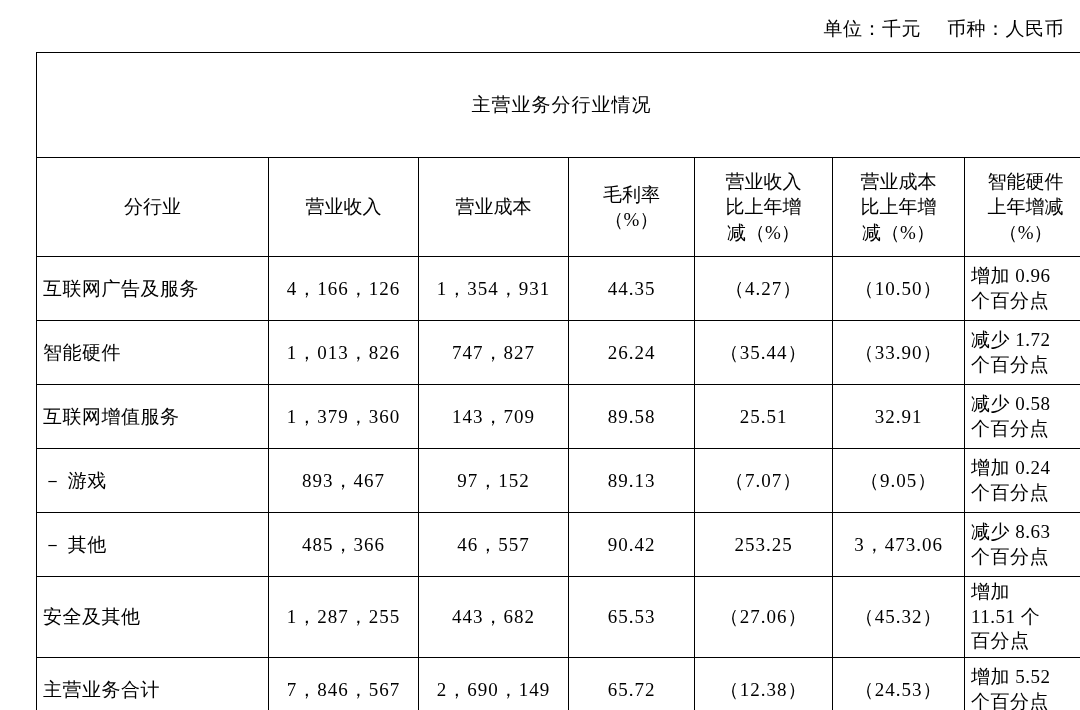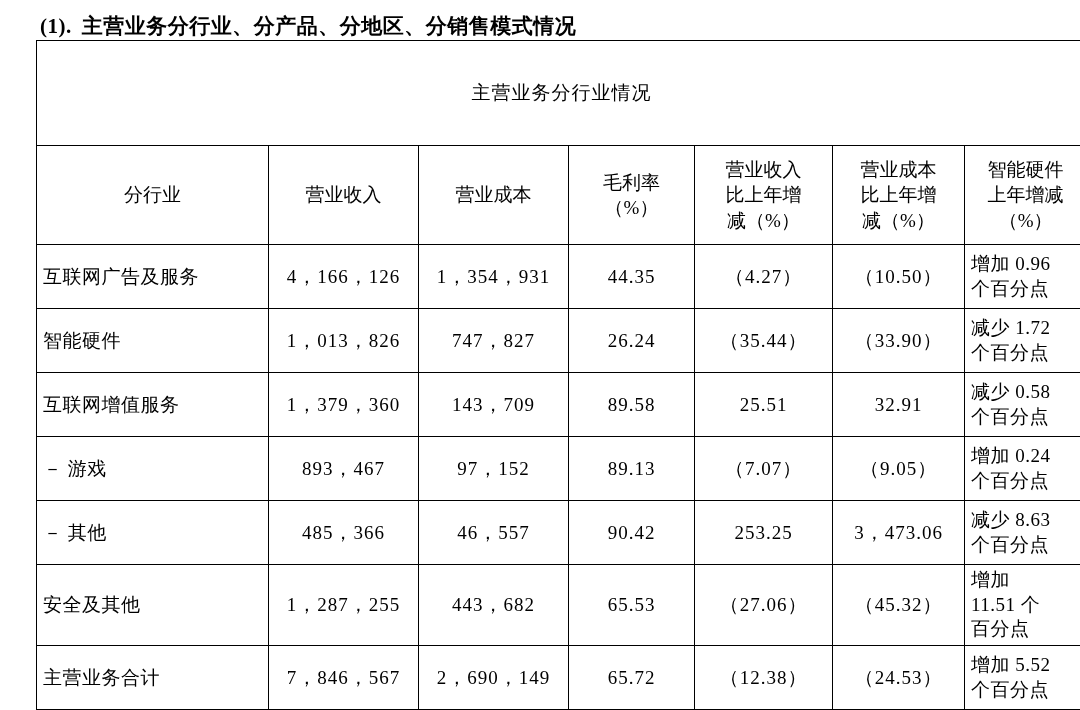--- a/index.html
+++ b/index.html
@@ -107,24 +107,24 @@
     height: 14px;
     overflow: hidden;
     line-height: 24px;
   }
 </style>
 </head>
 <body>
 
 <div class="page">
 
-  <div class="heading">
-    <span class="num">(1).</span><span>主营业务分行业、分产品、分地区、分销售模式情况</span>
+
+  <div class="unit-line">
+    <span>单位：千元</span><span class="gap"></span><span>币种：人民币</span>
   </div>
-
 
   <table class="maintable">
     <colgroup>
       <col class="col-name">
       <col class="col-rev">
       <col class="col-cost">
       <col class="col-gross">
       <col class="col-revd">
       <col class="col-costd">
       <col class="col-grossd">

